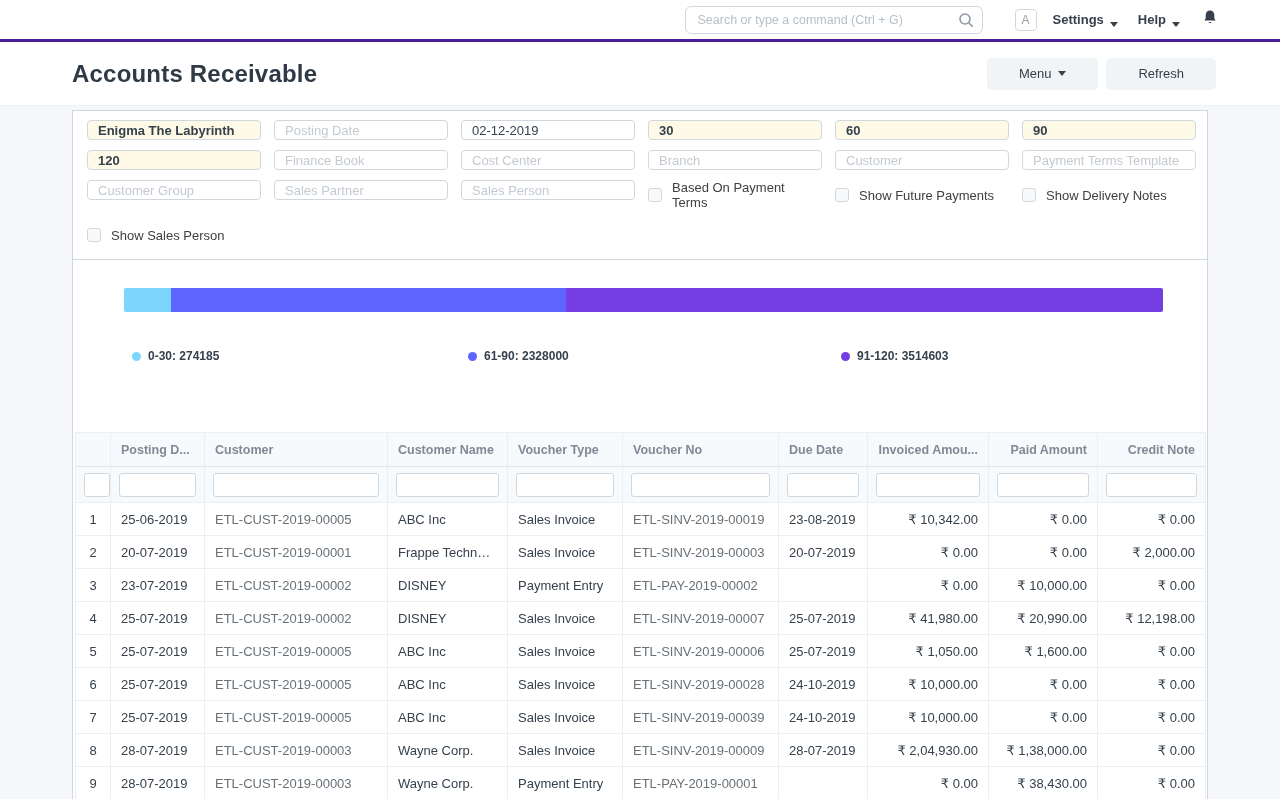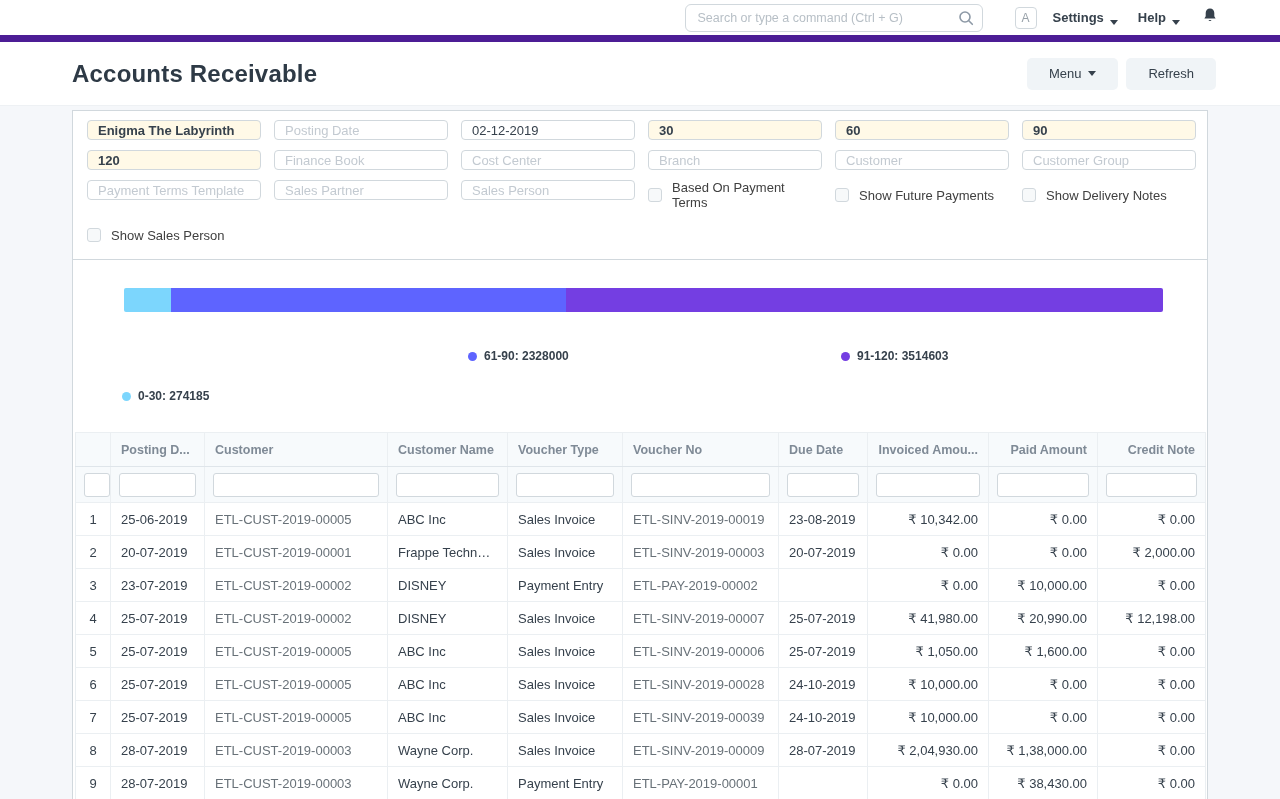--- a/index.html
+++ b/index.html
@@ -1,21 +1,21 @@
 <!DOCTYPE html>
 <html><head>
 <meta charset="utf-8">
 <style>
   * { margin:0; padding:0; box-sizing:border-box; }
   html,body { width:1280px; height:799px; overflow:hidden;
     font-family:"Liberation Sans","DejaVu Sans",sans-serif;
     background:#f5f7fa; color:#36414c; }
 
   
-  .navbar { height:42px; background:#fff; border-bottom:7px solid #4c1d95;
+  .navbar { height:42px; background:#fff; border-bottom:3px solid #4c1d95;
     display:flex; align-items:center; justify-content:flex-end; padding-right:62px; }
   .search-wrap { position:relative; width:298px; height:28px; margin-right:32px; }
   .search-wrap input { width:100%; height:100%; border:1px solid #d1d8dd; border-radius:6px;
     padding:0 30px 0 12px; font-size:12.5px; color:#36414c; background:#fff; outline:none;
     font-family:inherit; }
   .search-wrap input::placeholder { color:#b7bfc6; }
   .search-icon { position:absolute; right:9px; top:6px; }
   .avatar { width:22px; height:22px; border:1px solid #d1d8dd; border-radius:4px;
     display:flex; align-items:center; justify-content:center; font-size:12px;
     color:#98a1a9; margin-right:16px; background:#fff; }
@@ -23,21 +23,21 @@
     display:flex; align-items:flex-end; cursor:pointer; }
   .caret { display:inline-block; width:0; height:0; border-left:4px solid transparent;
     border-right:4px solid transparent; border-top:5px solid #36414c; margin-left:6px; }
   .bell { margin-left:2px; }
 
   
   .page-head { height:64px; background:#fff; border-bottom:1px solid #eef1f4;
     display:flex; align-items:center; justify-content:space-between; padding:0 64px 0 72px; }
   .page-title { font-size:24px; font-weight:bold; color:#2e3a46; letter-spacing:.2px; }
   .head-buttons { display:flex; gap:8px; }
-  .btn { background:#f0f4f7; border:none; border-radius:5px; height:32px; padding:0 22px;
+  .btn { background:#f0f4f7; border:none; border-radius:5px; height:32px; padding:0 32px;
     font-size:13px; color:#36414c; font-family:inherit; cursor:pointer;
     display:flex; align-items:center; }
   .btn .caret { border-top-color:#36414c; margin-left:7px; }
 
   
   .card { position:absolute; left:72px; top:110px; width:1136px;
     background:#fff; border:1px solid #d1d8dd; }
 
   
   .filter-area { padding:9px 14px 9px 14px; border-bottom:1px solid #d1d8dd; }
@@ -127,22 +127,22 @@
         <input class="f-input" placeholder="Posting Date" style="">
         <input class="f-input" value="02-12-2019" style="">
         <input class="f-input filled" value="30" style="">
         <input class="f-input filled" value="60" style="">
         <input class="f-input filled" value="90" style="">
         <input class="f-input filled" value="120" style="">
         <input class="f-input" placeholder="Finance Book" style="">
         <input class="f-input" placeholder="Cost Center" style="">
         <input class="f-input" placeholder="Branch" style="">
         <input class="f-input" placeholder="Customer" style="">
+        <input class="f-input" placeholder="Payment Terms Template" style="">
         <input class="f-input" placeholder="Customer Group" style="">
-        <input class="f-input" placeholder="Payment Terms Template" style="">
         <input class="f-input" placeholder="Sales Partner" style="">
         <input class="f-input" placeholder="Sales Person" style="">
         <div class="cb-cell">
           <span class="cb-box"></span>
           <span class="cb-label">Based On Payment Terms</span>
         </div>
         <div class="cb-cell">
           <span class="cb-box"></span>
           <span class="cb-label">Show Future Payments</span>
         </div>
@@ -157,21 +157,21 @@
       </div>
   </div>
 
   <div class="chart-area">
     <div class="pbar" id="pbar">
         <div class="seg" style="width: 4.48%; background: rgb(124, 214, 253);"></div>
         <div class="seg" style="width: 38.06%; background: rgb(94, 100, 255);"></div>
         <div class="seg" style="width: 57.46%; background: rgb(116, 62, 226);"></div>
       </div>
     <div class="legend" id="legend">
-        <div class="legend-item" style="left: 49px; margin-top: 40px;">
+        <div class="legend-item" style="left: 59px;">
           <span class="legend-dot" style="background: rgb(124, 214, 253);"></span>
           <span>0-30: 274185</span>
         </div>
         <div class="legend-item" style="left: 395px;">
           <span class="legend-dot" style="background: rgb(94, 100, 255);"></span>
           <span>61-90: 2328000</span>
         </div>
         <div class="legend-item" style="left: 768px; text-align: right;">
           <span class="legend-dot" style="background: rgb(116, 62, 226);"></span>
           <span>91-120: 3514603</span>

